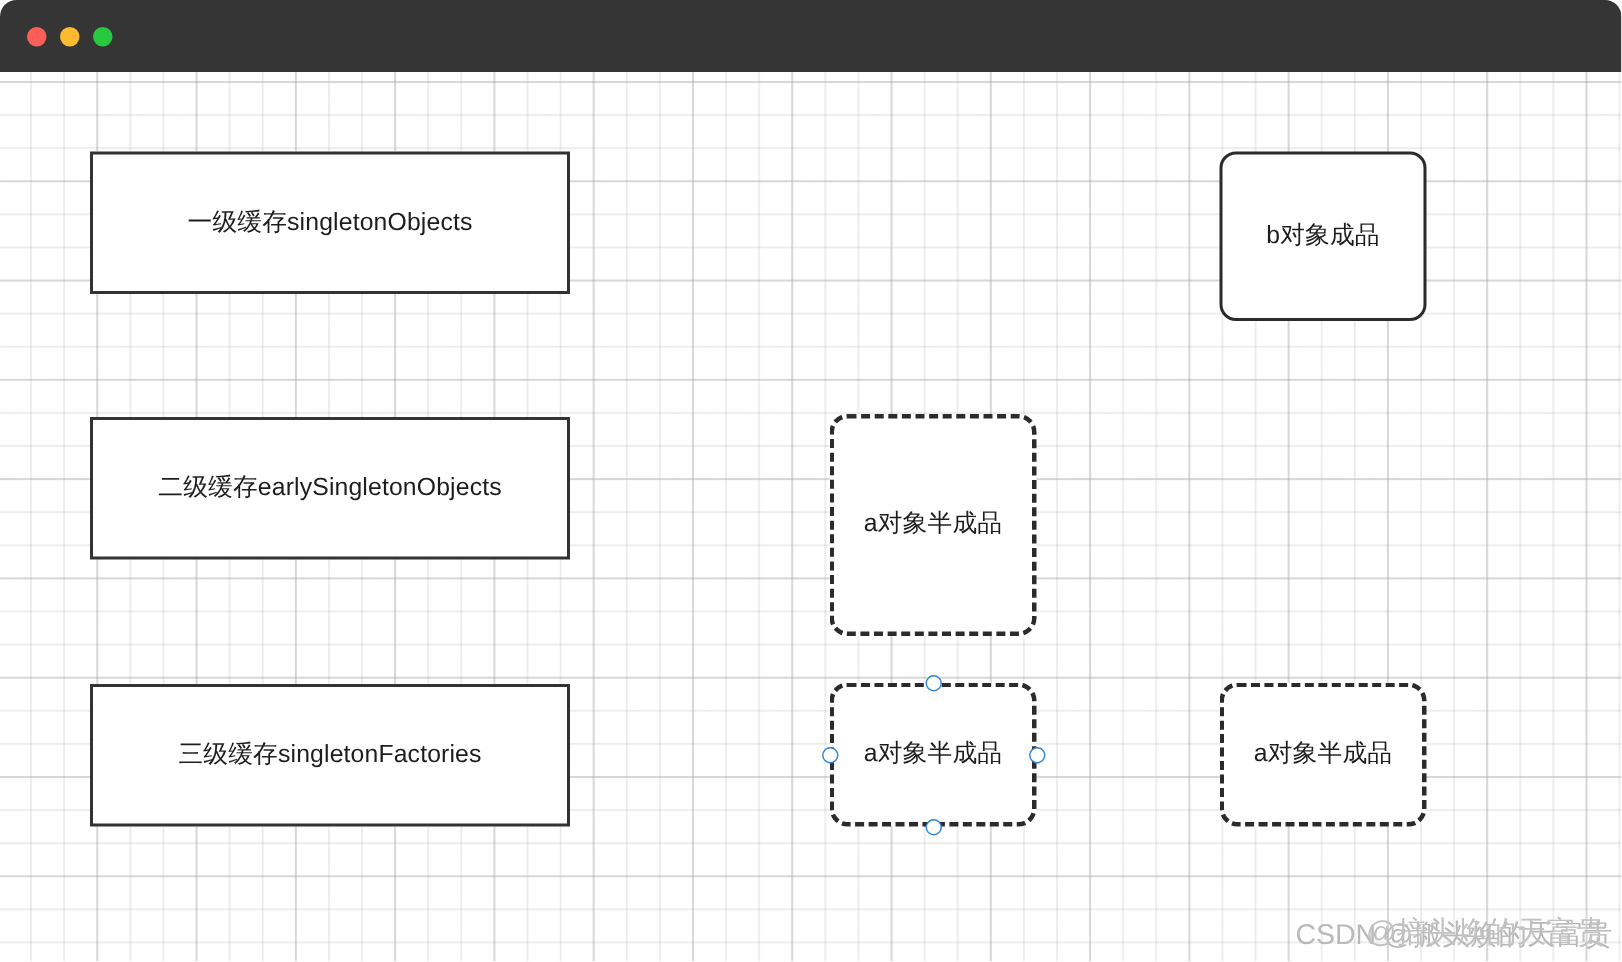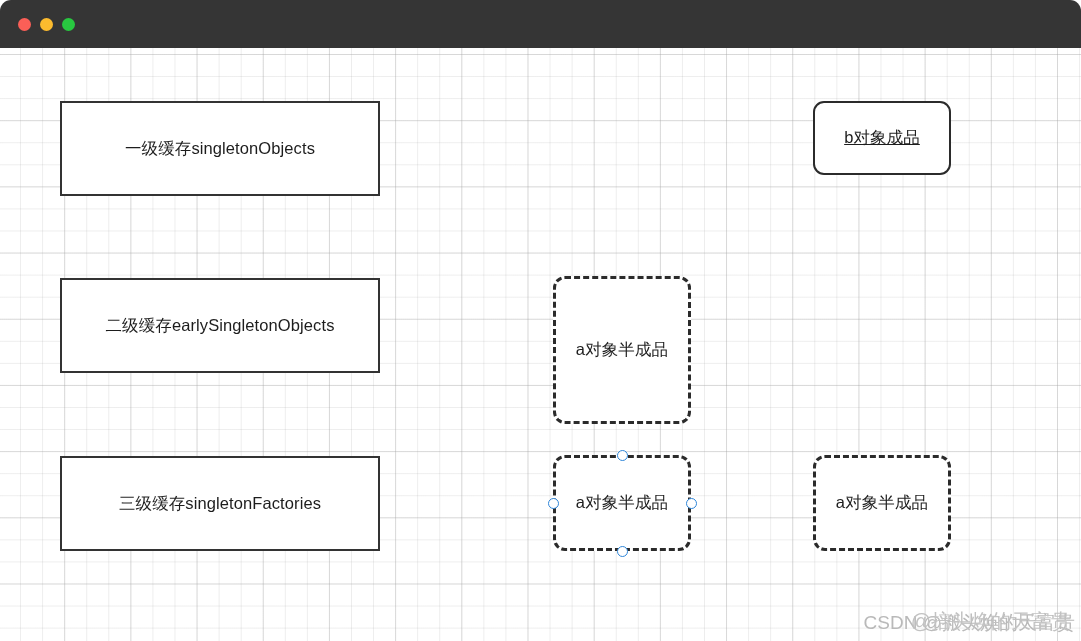--- a/index.html
+++ b/index.html
@@ -164,21 +164,21 @@
   <div class="canvas" id="canvas">
       <div class="node cache" style="left: 60px; top: 53px; width: 320px; height: 95px;">
         <span>一级缓存singletonObjects</span>
       </div>
       <div class="node cache" style="left: 60px; top: 230px; width: 320px; height: 95px;">
         <span>二级缓存earlySingletonObjects</span>
       </div>
       <div class="node cache" style="left: 60px; top: 408px; width: 320px; height: 95px;">
         <span>三级缓存singletonFactories</span>
       </div>
-      <div class="node solid-round" style="left: 813px; top: 53px; width: 138px; height: 74px; text-decoration: underline;">
+      <div class="node solid-round" style="left: 813px; top: 53px; width: 138px; height: 113px;">
         <span>b对象成品</span>
       </div>
       <div class="node dashed-round" style="left: 553px; top: 228px; width: 138px; height: 148px;">
         <span>a对象半成品</span>
       </div>
       <div class="node dashed-round" style="left: 553px; top: 407px; width: 138px; height: 96px;">
         <span>a对象半成品</span>
       </div>
       <div class="selection" style="left: 553px; top: 407px; width: 138px; height: 96px;">
         <span class="handle" style="left: 69px; top: 0px;"></span>

